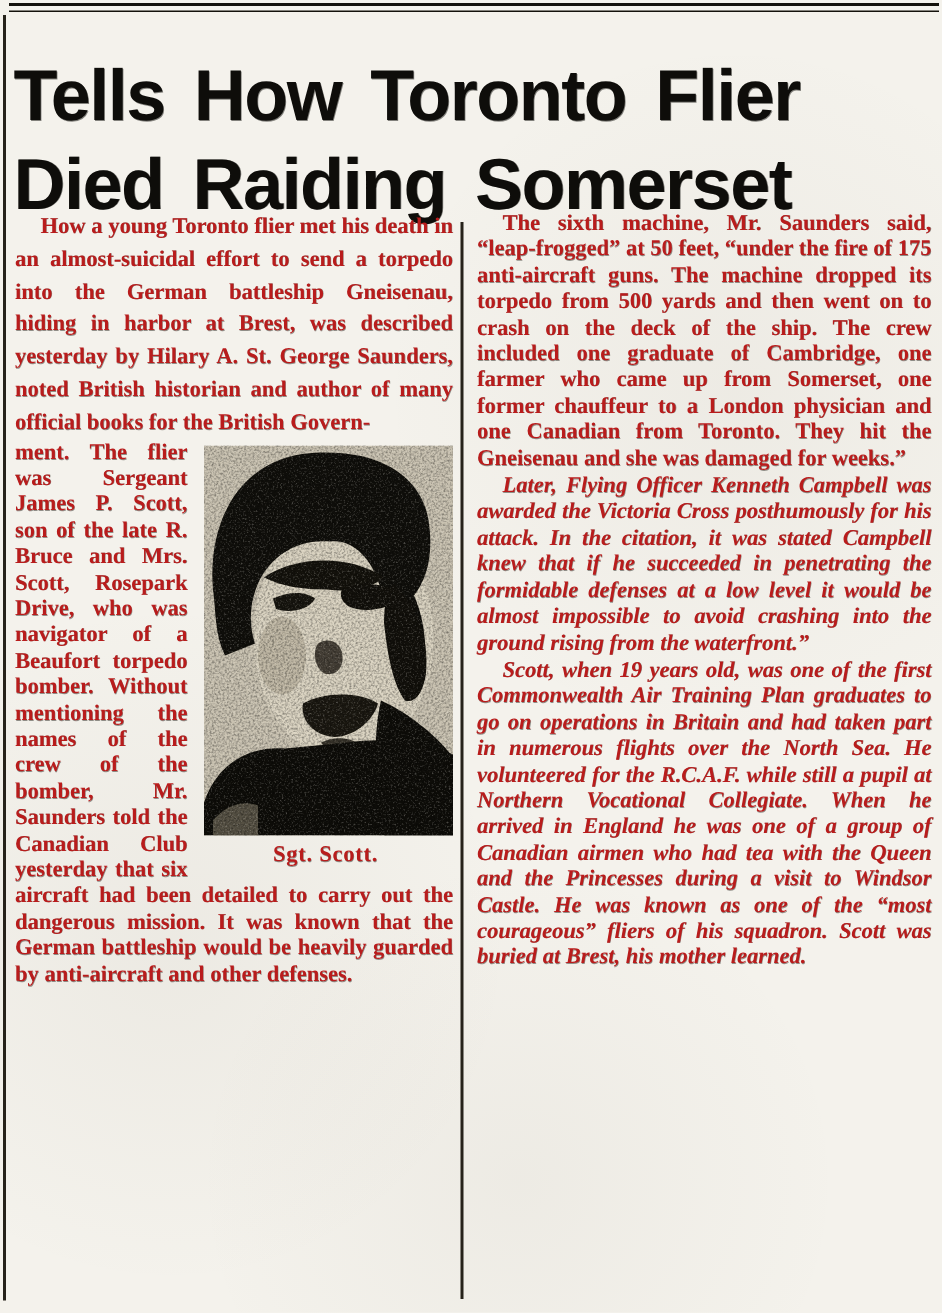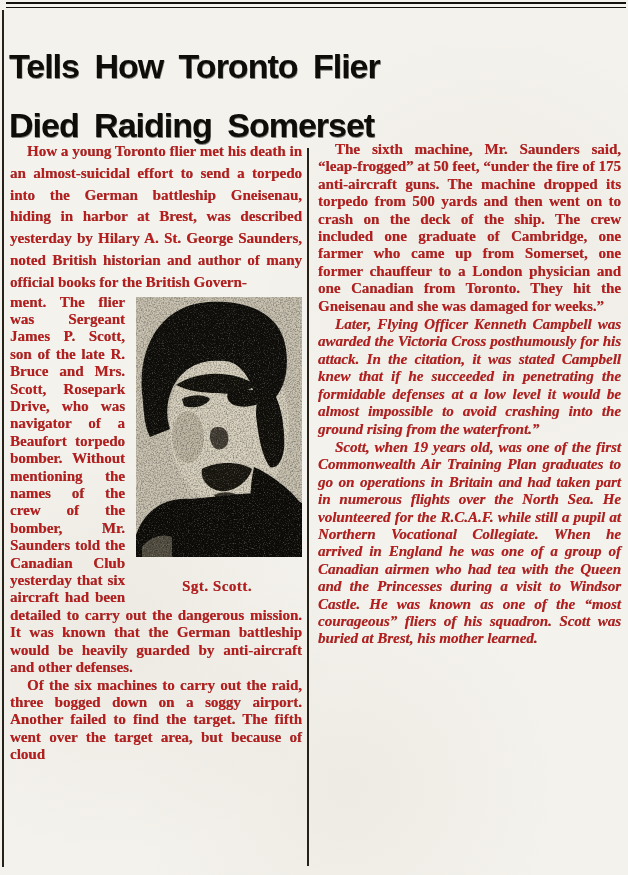--- a/index.html
+++ b/index.html
@@ -18,40 +18,40 @@
       radial-gradient(circle at 55% 90%, rgba(110,100,80,.05), transparent 25%);
   }
   .top-rule{position:absolute;top:2px;left:6px;right:2px;height:6px;
     border-top:2px solid #14120c;border-bottom:1.5px solid #14120c;
     box-sizing:border-box;}
   .left-rule{position:absolute;top:10px;bottom:8px;left:2px;width:1.5px;
     background:#26221a;}
   .col-rule{position:absolute;top:148px;height:718px;left:307px;width:1.5px;
     background:#26221a;}
   .headline{
-    position:absolute;top:14px;left:9px;width:614px;
+    position:absolute;top:3px;left:9px;width:614px;
     font-family:"Liberation Sans", sans-serif;font-weight:700;
-    font-size:34px;line-height:59px;letter-spacing:-1px;word-spacing:7px;
+    font-size:48px;line-height:59px;letter-spacing:-1px;word-spacing:7px;
     color:#0e0d0a;white-space:nowrap;
     text-shadow:0.5px 0.5px 0 rgba(14,13,10,.5);
   }
   .column{position:absolute;top:141px;text-align:justify;font-weight:700;
     font-size:15px;color:#b91c1c;
     text-shadow:0.35px 0.35px 0 rgba(23,20,14,.45);}
   .col-left{left:10px;width:292px;}
   .col-right{left:318px;width:303px;line-height:17.4px;}
   .column p{margin:0;padding:0;}
   .p-lead{line-height:21.8px;text-indent:17px;}
   .p-tight{line-height:17.4px;}
   .indent{text-indent:17px;}
   .col-right p + p{margin-top:1px;font-style:italic;}
   .photo-float{display:block;float:right;width:170px;margin:3px 0 3px 7px;}
   .photo-frame{display:block;width:166px;height:260px;margin-left:4px;}
   .photo-caption{display:block;text-align:center;font-size:15px;
-    font-weight:700;line-height:20px;padding-top:19px;letter-spacing:.5px;}
+    font-weight:700;line-height:20px;padding-top:3px;letter-spacing:.5px;}
 </style>
 </head>
 <body>
 
 <div class="top-rule"></div>
 <div class="left-rule"></div>
 <div class="col-rule"></div>
 
 <h1 class="headline"><span>Tells How Toronto Flier</span><br><span>Died Raiding Somerset</span></h1>
 
@@ -101,20 +101,19 @@
         <path d="M118,170 C136,178 156,194 166,208 L166,260 L120,260 C114,230 112,196 118,170 Z" fill="#0e0d09"></path>
         <path d="M6,250 C14,240 26,236 36,240 L36,260 L6,260 Z" fill="#8f8873" opacity="0.55"></path>
 
         <rect x="0" y="0" width="166" height="260" filter="url(#grainDark)" opacity="0.5"></rect>
         <rect x="0" y="0" width="166" height="260" filter="url(#grainLight)" opacity="0.45"></rect>
       </svg>
       <span class="photo-caption">Sgt. Scott.</span>
     </span>
     <span>ment. The flier was Sergeant James P. Scott, son of the late R. Bruce and Mrs. Scott, Rosepark Drive, who was navigator of a Beaufort torpedo bomber. Without mentioning the names of the crew of the bomber, Mr. Saunders told the Canadian Club yesterday that six aircraft had been detailed to carry out the dangerous mission. It was known that the German battleship would be heavily guarded by anti-aircraft and other defenses.</span>
   </p>
-  <p class="p-tight indent">Of the six machines to carry out the raid, three bogged down on a soggy airport. Another failed to find the target. The fifth went over the target area, but because of cloud</p>
 </div>
 
 <div class="column col-right">
   <p class="indent">The sixth machine, Mr. Saunders said, “leap-frogged” at 50 feet, “under the fire of 175 anti-aircraft guns. The machine dropped its torpedo from 500 yards and then went on to crash on the deck of the ship. The crew included one graduate of Cambridge, one farmer who came up from Somerset, one former chauffeur to a London physician and one Canadian from Toronto. They hit the Gneisenau and she was damaged for weeks.”</p>
   <p class="indent">Later, Flying Officer Kenneth Campbell was awarded the Victoria Cross posthumously for his attack. In the citation, it was stated Campbell knew that if he succeeded in penetrating the formidable defenses at a low level it would be almost impossible to avoid crashing into the ground rising from the waterfront.”</p>
   <p class="indent">Scott, when 19 years old, was one of the first Commonwealth Air Training Plan graduates to go on operations in Britain and had taken part in numerous flights over the North Sea. He volunteered for the R.C.A.F. while still a pupil at Northern Vocational Collegiate. When he arrived in England he was one of a group of Canadian airmen who had tea with the Queen and the Princesses during a visit to Windsor Castle. He was known as one of the “most courageous” fliers of his squadron. Scott was buried at Brest, his mother learned.</p>
 </div>
 
 </body></html>

